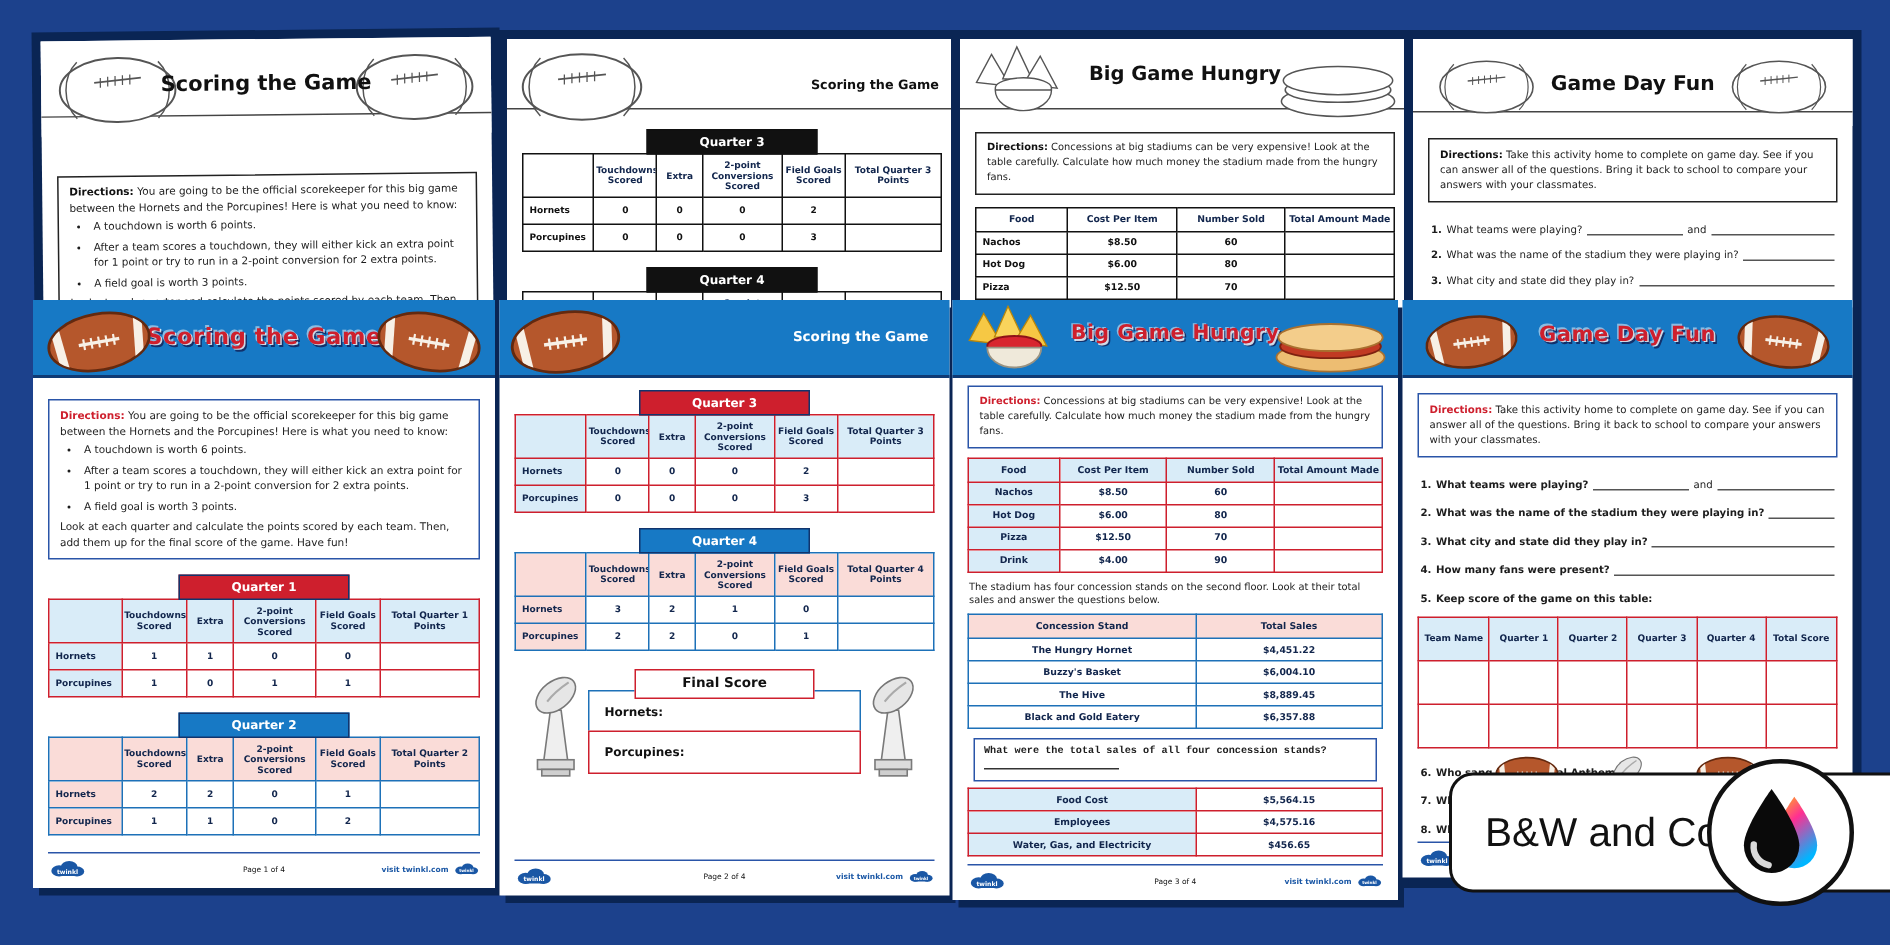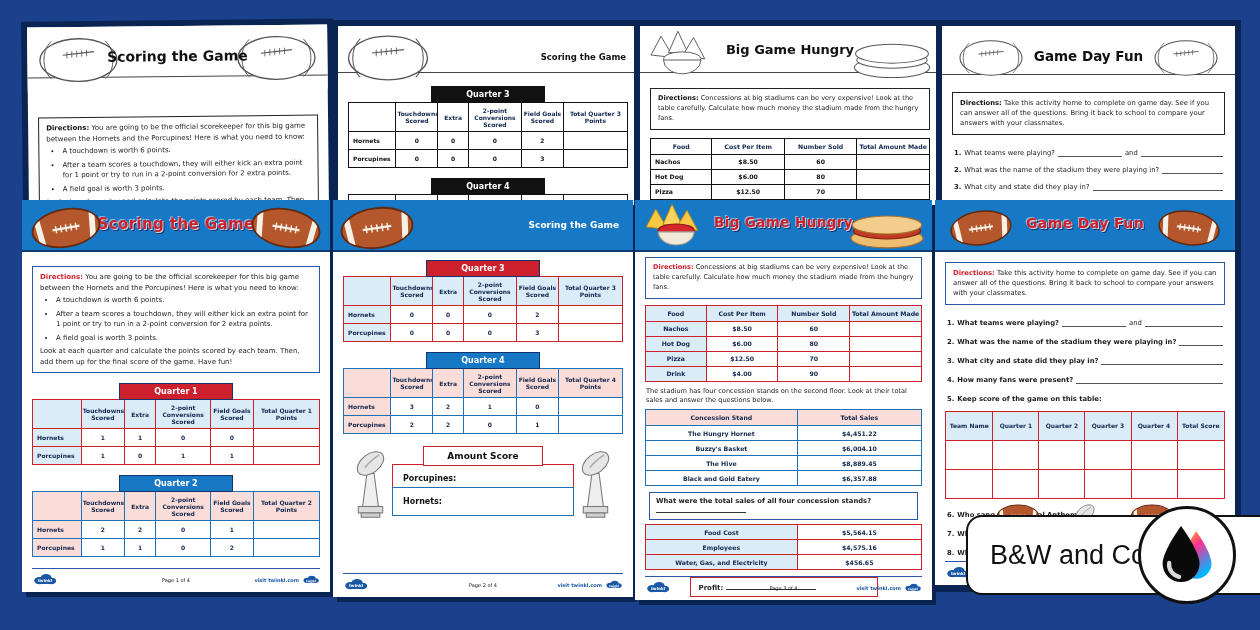--- a/index.html
+++ b/index.html
@@ -71,21 +71,21 @@
            font-weight:bold;font-size:9px;padding:4px 0;position:relative;z-index:2;color:#111;}
   .fsbox{width:170px;border:1.6px solid #1d71b8;padding:9px 0 9px 10px;font-weight:bold;
          font-size:8px;margin-top:-6px;background:#fff;color:#111;}
   .fsbox.porc{border-color:#ce1f2d;margin-top:-1.6px;}
   .sentbox{border:1.6px solid #1d71b8;width:234px;margin:14px auto 0;text-align:center;
            padding:9px 0;font-size:8px;font-weight:bold;color:#111;}
   .blank{display:inline-block;border-bottom:1px solid #333;height:7px;vertical-align:baseline;}
   .w62{width:62px;} .w28{width:28px;} .w90{width:90px;}
   
   .qbox{border:1.6px solid #2a55a8;margin:6px 14px 0;padding:4px 6px;font-size:6.8px;
-        font-weight:bold;color:#1c1c1c;}
+        font-weight:bold;color:#1c1c1c;font-family:Liberation Mono, monospace;}
   .profitbox{border:1.8px solid #ce1f2d;width:170px;margin:7px auto 0;padding:4px 8px;
              font-size:7px;font-weight:bold;color:#1c1c1c;}
   
   .qline{display:flex;align-items:flex-end;margin:11px 12px 0;font-size:6.8px;color:#1c1c1c;gap:3px;}
   .qline.bwq4{margin:9px 12px 0;}
   .qnum{font-weight:bold;flex:none;}
   .qtext{white-space:nowrap;font-weight:bold;}
   .qblank{flex:1;border-bottom:.8px solid #555;height:6px;}
   .qblank.fixed{flex:none;width:64px;}
   .p4decor{position:absolute;top:303px;left:0;right:0;display:flex;justify-content:center;
@@ -594,26 +594,26 @@
             <td>1</td>
             <td></td>
           </tr>
         </tbody>
       </table>
   <div class="fsrow">
     <svg class="icon" width="46" height="78">
           <use href="#trophy"></use>
         </svg>
     <div class="fscenter">
-      <div class="fstitle">Amount Score</div>
+      <div class="fstitle">Final Score</div>
+      <div class="fsbox">
+        <span>Hornets:</span>
+      </div>
       <div class="fsbox porc">
         <span>Porcupines:</span>
-      </div>
-      <div class="fsbox">
-        <span>Hornets:</span>
       </div>
     </div>
     <svg class="icon" width="46" height="78">
           <use href="#trophy"></use>
         </svg>
   </div>
   <div class="wfooter">
     <svg class="icon" width="26" height="13">
           <use href="#cloud"></use>
         </svg>
@@ -731,24 +731,20 @@
           <tr>
             <th>Employees</th>
             <td>$4,575.16</td>
           </tr>
           <tr>
             <th>Water, Gas, and Electricity</th>
             <td>$456.65</td>
           </tr>
         </tbody>
       </table>
-  <div class="profitbox">
-    <span>Profit:</span>
-    <span class="blank w90"></span>
-  </div>
   <div class="wfooter">
     <svg class="icon" width="26" height="13">
           <use href="#cloud"></use>
         </svg>
     <span class="pg">Page 3 of 4</span>
     <span class="right">
           <span>visit twinkl.com</span>
       <svg class="icon" width="18" height="9">
             <use href="#cloud"></use>
           </svg>

